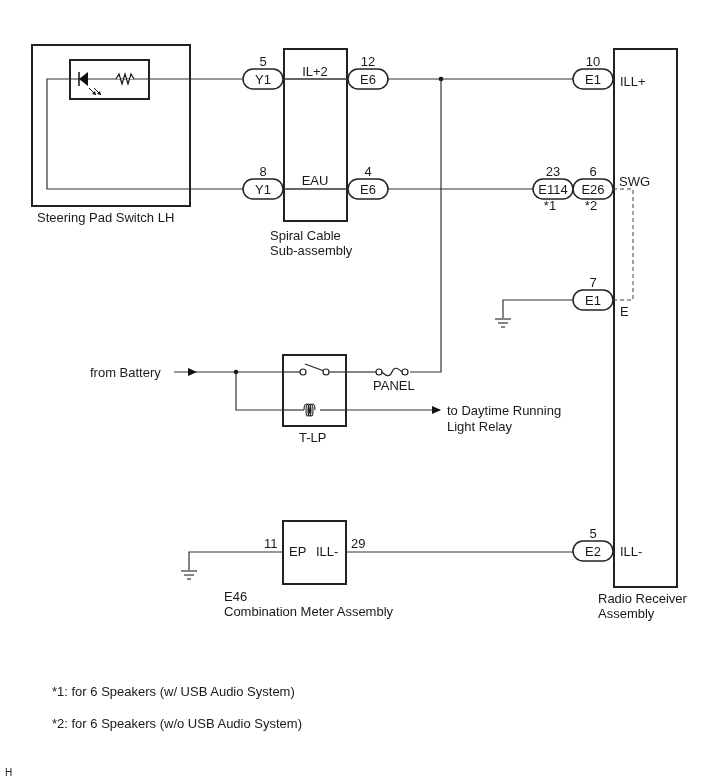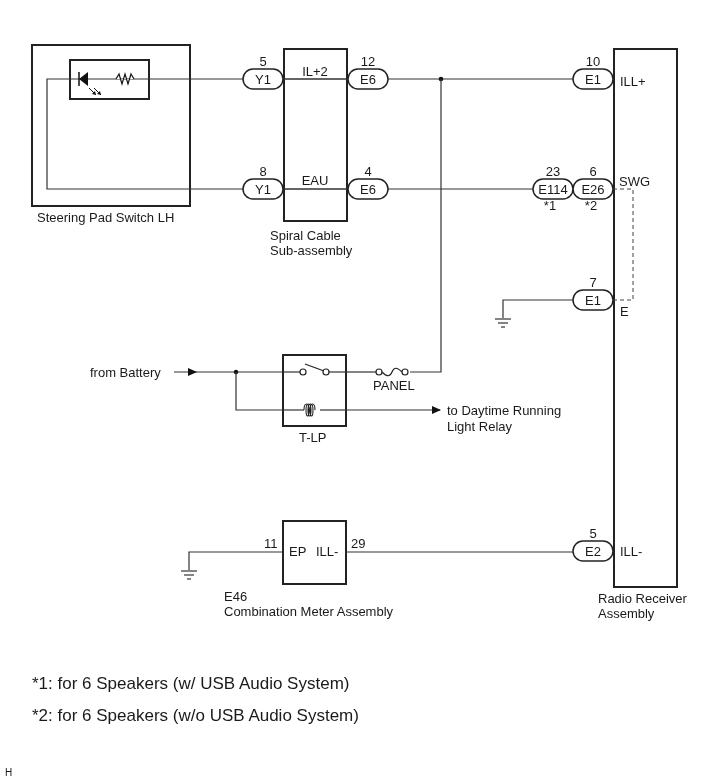--- a/index.html
+++ b/index.html
@@ -3,21 +3,21 @@
 <meta charset="utf-8">
 <style>
   html, body { margin:0; padding:0; background:#ffffff; }
   body { width:711px; height:781px; position:relative; overflow:hidden; }
   #diagram { position:absolute; left:0; top:0; }
   #diagram text { font-family:"Liberation Sans", sans-serif; font-size:13px; fill:#1a1a1a; }
   .w { stroke:#333; stroke-width:1.2; fill:none; }
   .box { stroke:#222; stroke-width:2; fill:none; }
   .conn { stroke:#222; stroke-width:1.5; fill:#fff; }
   .dash { stroke:#444; stroke-width:1; fill:none; stroke-dasharray:4,3; }
-  .note { position:absolute; left:32px; font-family:"Liberation Sans", sans-serif; font-size:17px; color:#1a1a1a; }
+  .note { position:absolute; left:52px; font-family:"Liberation Sans", sans-serif; font-size:13px; color:#1a1a1a;margin-top:10px; }
   .corner { position:absolute; left:5px; top:767px; font-family:"Liberation Sans", sans-serif; font-size:10px; color:#1a1a1a; }
 </style>
 </head>
 <body>
 
 <svg id="diagram" width="711" height="781" viewBox="0 0 711 781" xmlns="http://www.w3.org/2000/svg">
 
   <g>
     <rect class="box" x="32" y="45" width="158" height="161"></rect>
     <rect class="box" x="70" y="60" width="79" height="39"></rect>

